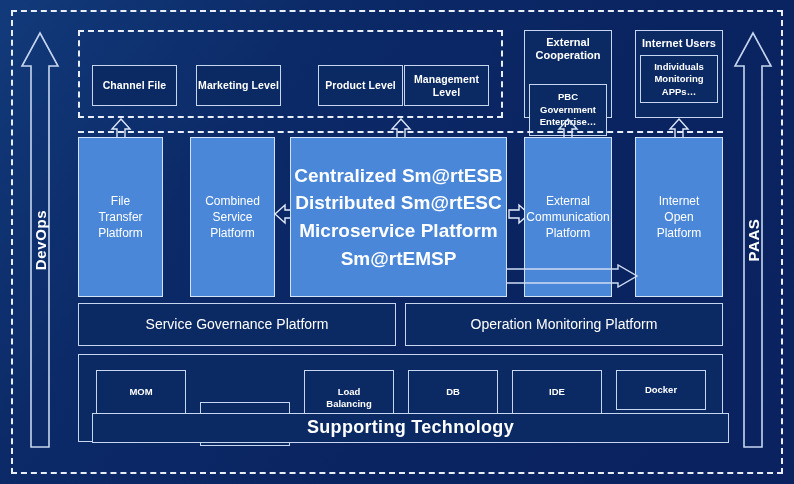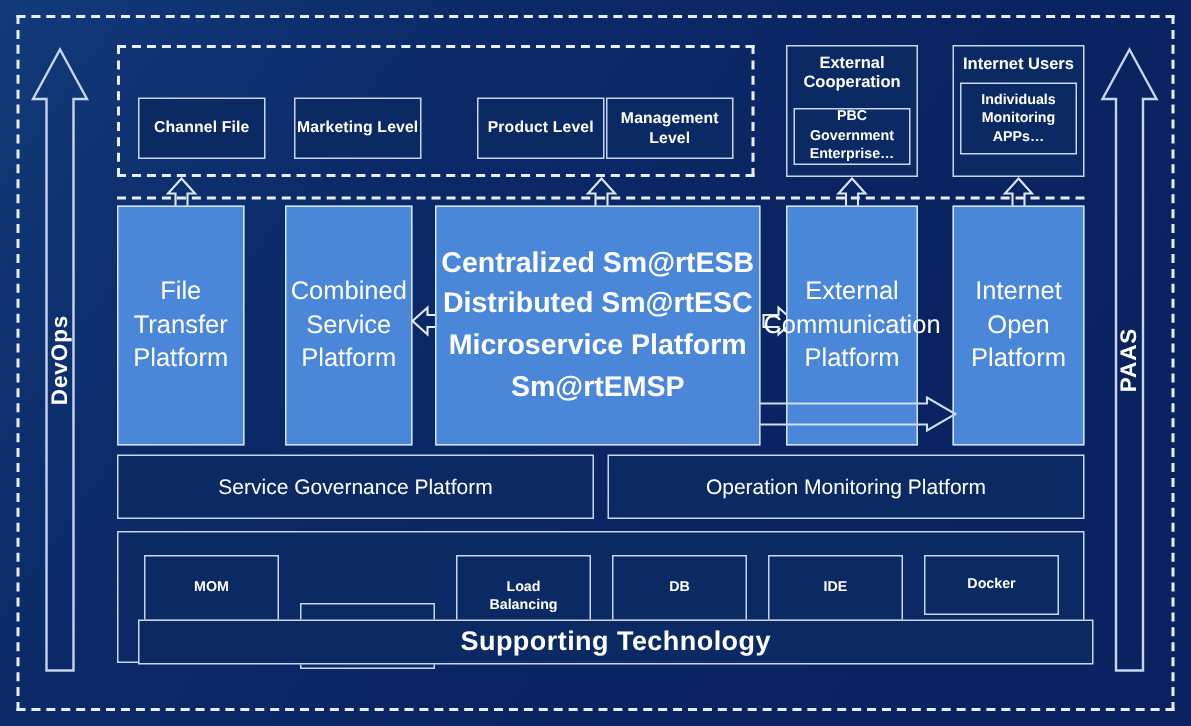--- a/index.html
+++ b/index.html
@@ -42,21 +42,21 @@
   .dashed-group {
     position: absolute;
     border: 2px dashed #e8eef8;
     background: transparent;
   }
 
   
   .t-level      { font-size: 10.5px; font-weight: bold; letter-spacing: .1px; }
   .t-ext-title  { font-size: 11px;  font-weight: bold; }
   .t-ext-inner  { font-size: 9.5px; font-weight: bold; line-height: 1.3; }
-  .t-platform   { font-size: 17px; font-weight: normal; line-height: 1.35; }
+  .t-platform   { font-size: 12px; font-weight: normal; line-height: 1.35; }
   .t-esb        { font-size: 19px; font-weight: bold; line-height: 1.45; }
   .t-gov        { font-size: 14px;  font-weight: normal; }
   .t-tech       { font-size: 9.5px; font-weight: bold; line-height: 1.3; }
   .t-support    { font-size: 18px;  font-weight: bold; letter-spacing: .3px; }
 
   
   .side-arrow { position: absolute; }
   .side-arrow svg { display: block; }
   .side-arrow .side-label {
     position: absolute;
@@ -119,21 +119,21 @@
   </div>
   <div class="box t-level" style="left:404px; top:65px; width:85px; height:41px;">
     <span>Management Level</span>
   </div>
 
   <div class="box" style="left:524px; top:30px; width:88px; height:88px; display:block; padding:5px 4px 0;">
     <div class="t-ext-title" style="text-align:center;">
       <span>External</span><br>
       <span>Cooperation</span>
     </div>
-    <div class="box t-ext-inner" style="position:relative; left:0; top:5px; width:78px; height:38px; margin:4px auto; display:flex; flex-direction:column;">
+    <div class="box t-ext-inner" style="position:relative; left:0; top:5px; width:78px; height:52px; margin:16px auto; display:flex; flex-direction:column;">
       <span>PBC Government</span>
       <span>Enterprise…</span>
     </div>
   </div>
 
   <div class="box" style="left:635px; top:30px; width:88px; height:88px; display:block; padding:6px 4px 0;">
     <div class="t-ext-title" style="text-align:center;">
       <span>Internet Users</span>
     </div>
     <div class="box t-ext-inner" style="position:relative; left:0; top:5px; width:78px; height:48px; margin:0 auto; display:flex; flex-direction:column;">

